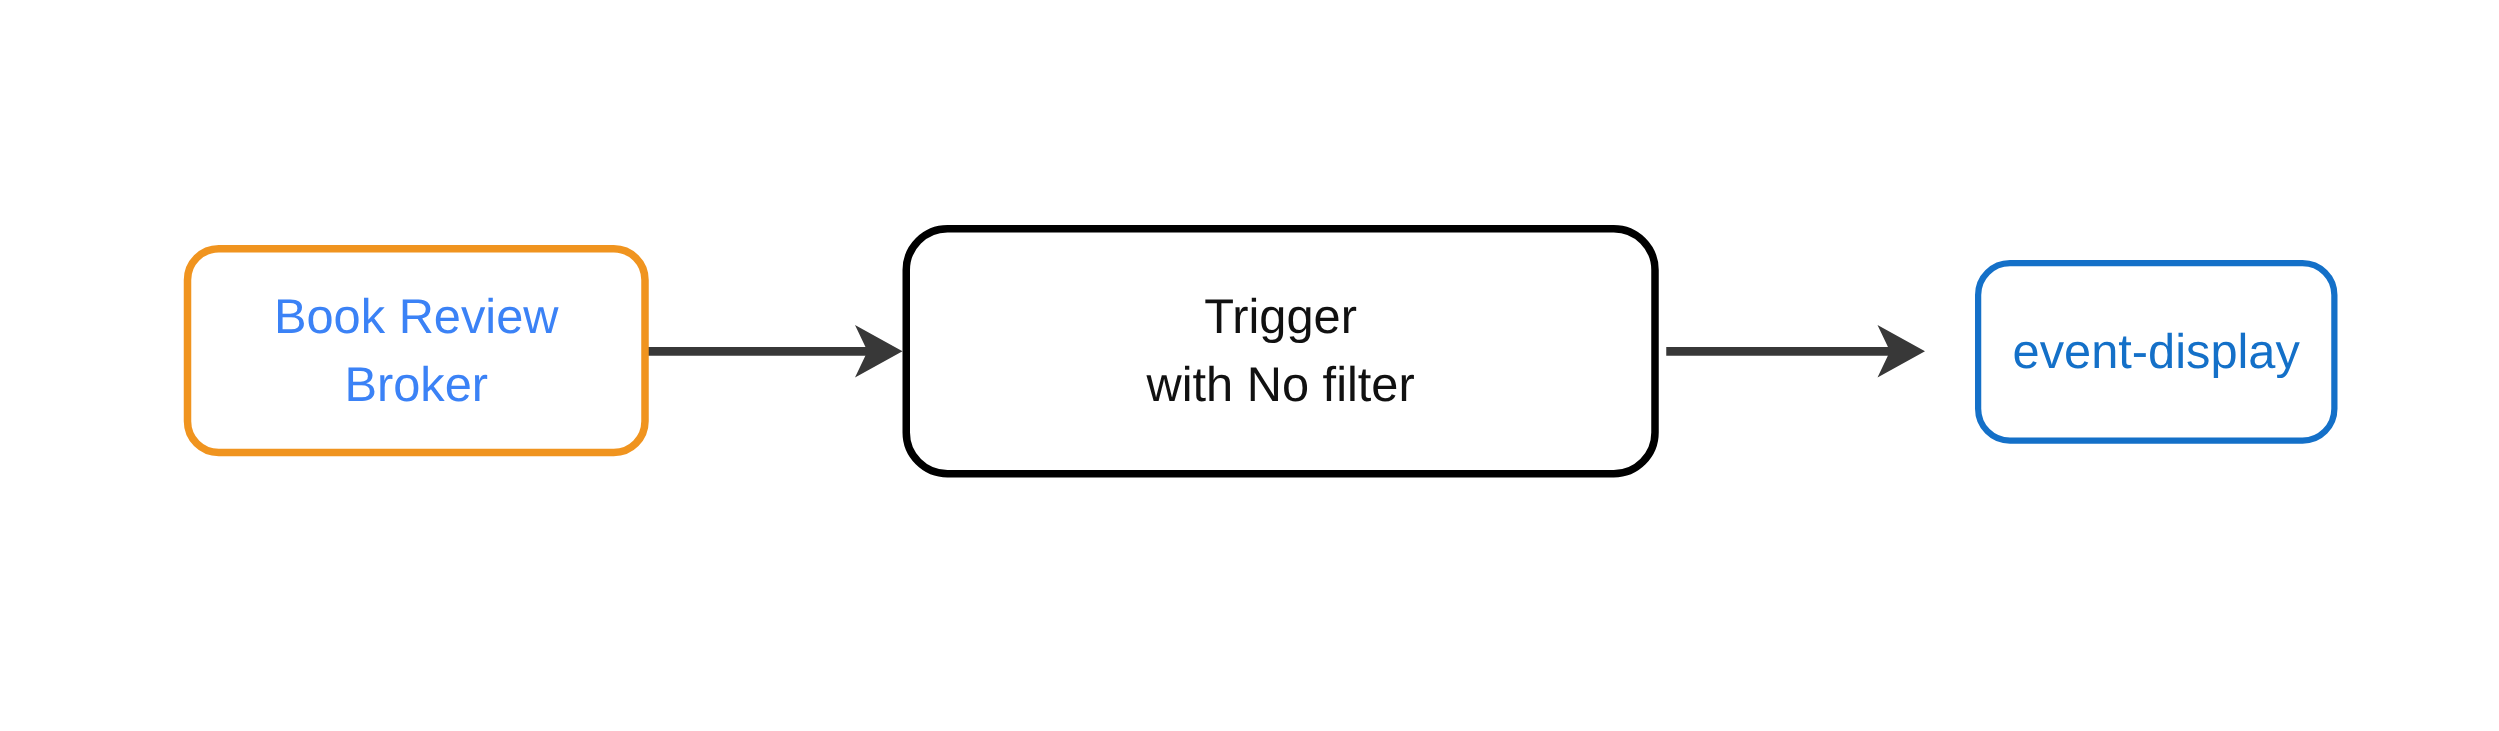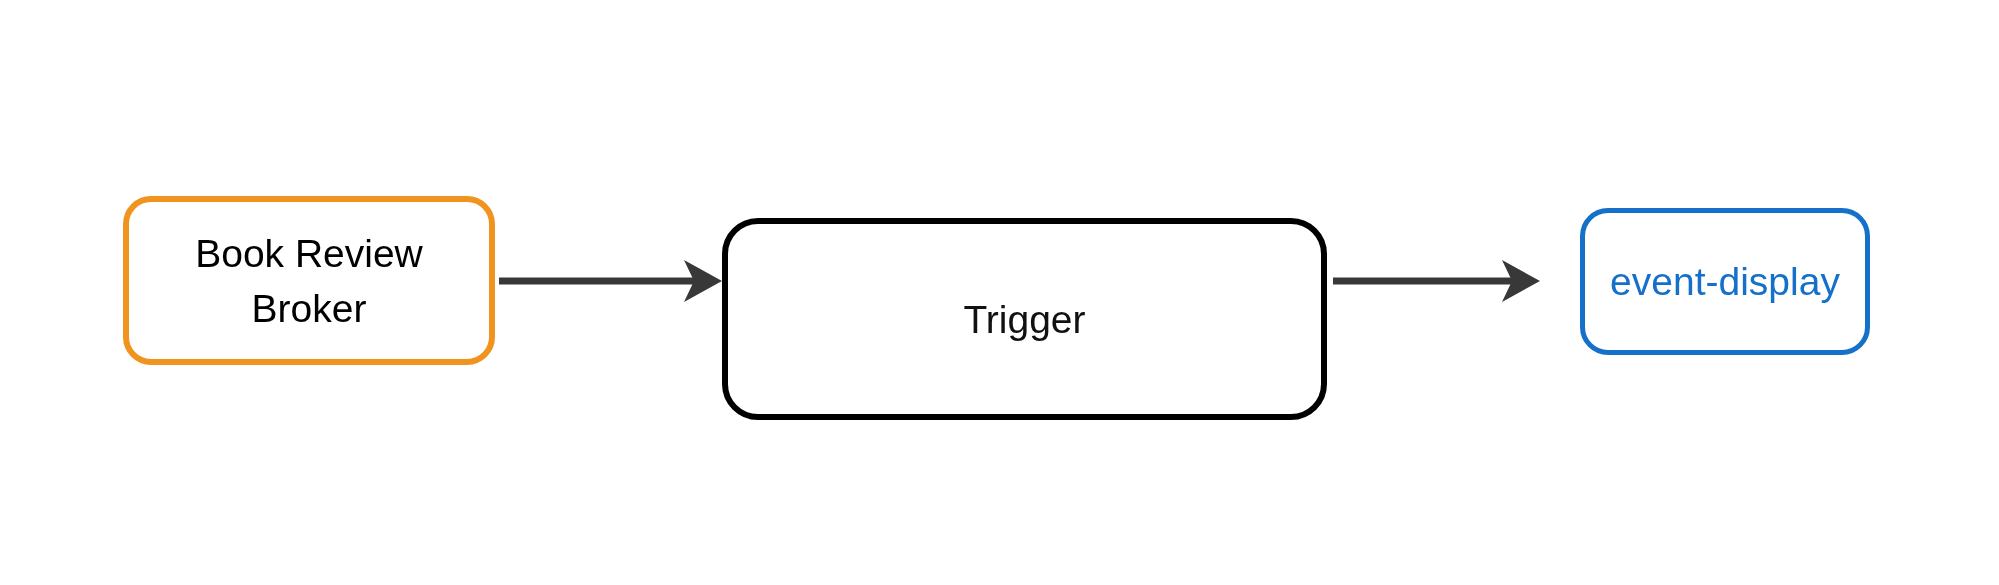--- a/index.html
+++ b/index.html
@@ -77,26 +77,27 @@
       <line x1="499" y1="281" x2="696" y2="281" stroke-width="7" stroke="#383838"></line>
       <polygon points="722,281 684,260 694,281 684,302" fill="#383838"></polygon>
     </g>
 
     <g>
       <line x1="1333" y1="281" x2="1514" y2="281" stroke-width="7" stroke="#383838"></line>
       <polygon points="1540,281 1502,260 1512,281 1502,302" fill="#383838"></polygon>
     </g>
   </svg>
 
-  <div class="node node-broker" style="border-color: rgb(240, 148, 31); color: #000000; background: rgb(255, 255, 255);">
+  <div class="node node-broker" style="border-color: rgb(240, 148, 31); color: #3b82f6; background: rgb(255, 255, 255); margin-left: 24px;">
     <span class="label-line">Book Review</span>
     <span class="label-line">Broker</span>
   </div>
 
-  <div class="node node-trigger" style="border-color: rgb(0, 0, 0); color: rgb(17, 17, 17); background: rgb(255, 255, 255); margin-top: 38px;">
+  <div class="node node-trigger" style="border-color: rgb(0, 0, 0); color: rgb(17, 17, 17); background: rgb(255, 255, 255);">
     <span class="label-line">Trigger</span>
+    <span class="label-line">with No filter</span>
   </div>
 
   <div class="node node-event-display" style="border-color: rgb(20, 112, 200); color: rgb(20, 112, 200); background: rgb(255, 255, 255); margin-left: 40px;">
     <span class="label-line">event-display</span>
   </div>
 
 </div>
 
 </body></html>

